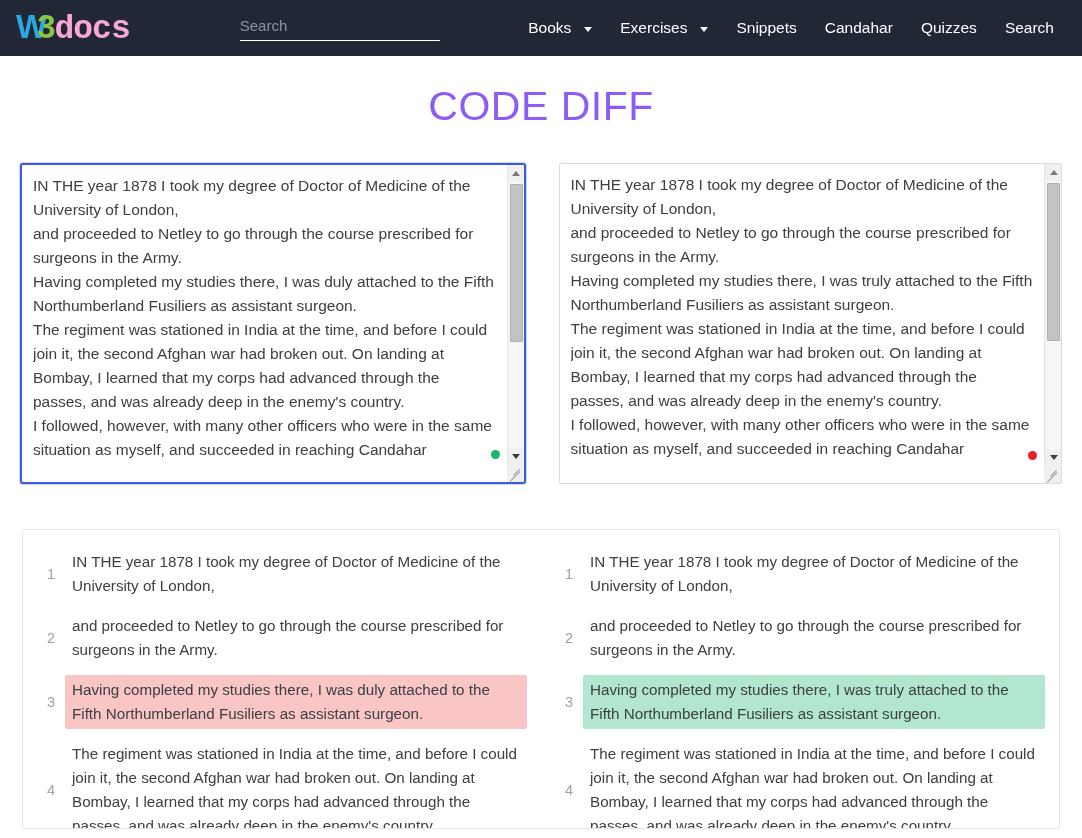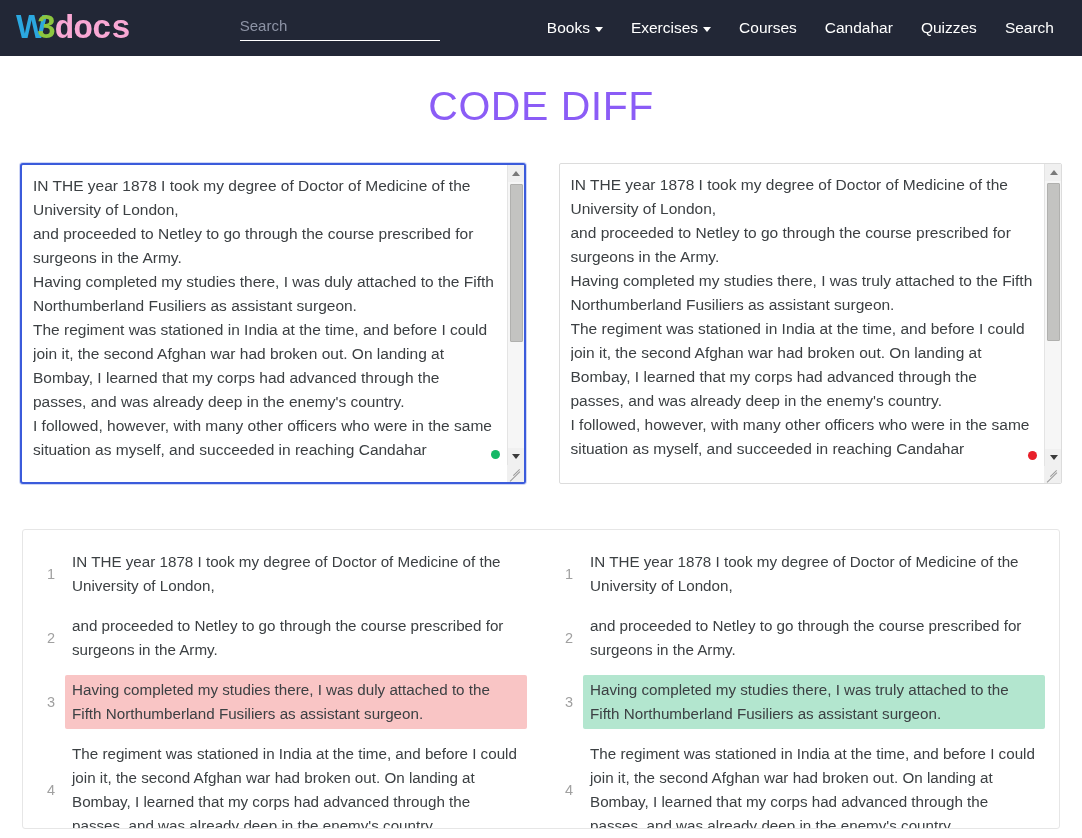--- a/index.html
+++ b/index.html
@@ -56,21 +56,21 @@
     display: flex;
     align-items: center;
     gap: 28px;
   }
   .nav-item {
     color: #ffffff;
     font-size: 15.5px;
     text-decoration: none;
     display: flex;
     align-items: center;
-    gap: 5px;
+    gap: 13px;
     white-space: nowrap;
     cursor: pointer;
   }
   .caret {
     width: 0; height: 0;
     border-left: 4px solid transparent;
     border-right: 4px solid transparent;
     border-top: 5px solid #ffffff;
     display: inline-block;
     position: relative;
@@ -237,21 +237,21 @@
 
   <nav class="nav-links">
     <a class="nav-item">
       <span>Books</span>
       <span class="caret"></span>
     </a>
     <a class="nav-item">
       <span>Exercises</span>
       <span class="caret"></span>
     </a>
-    <a class="nav-item">Courses</a>
+    <a class="nav-item">Snippets</a>
     <a class="nav-item">Candahar</a>
     <a class="nav-item">Quizzes</a>
     <a class="nav-item">Search</a>
   </nav>
 </div>
 
 <h1 class="page-title">CODE DIFF</h1>
 
 <div class="editors">
 

